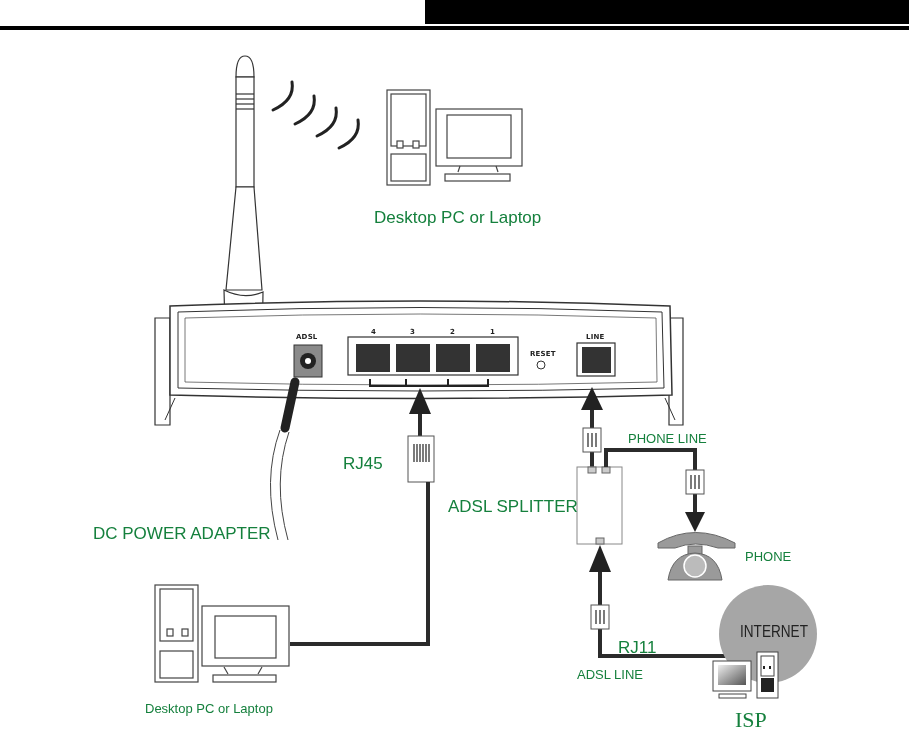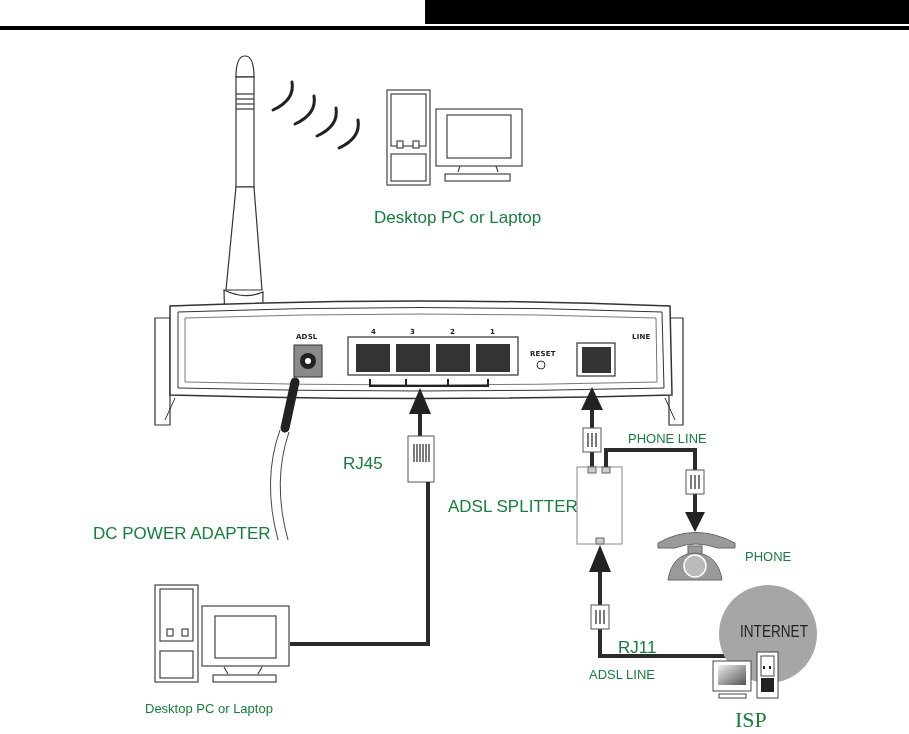--- a/index.html
+++ b/index.html
@@ -176,25 +176,25 @@
     <rect x="761" y="678" width="13" height="14" fill="#222"></rect>
   </g>
 </svg>
 
 <div class="tiny" style="left:296px;top:333px;">ADSL</div>
 <div class="tiny" style="left:371px;top:328px;">4</div>
 <div class="tiny" style="left:410px;top:328px;">3</div>
 <div class="tiny" style="left:450px;top:328px;">2</div>
 <div class="tiny" style="left:490px;top:328px;">1</div>
 <div class="tiny" style="left:530px;top:350px;">RESET</div>
-<div class="tiny" style="left:586px;top:333px;margin-left:46px;">LINE</div>
+<div class="tiny" style="left:586px;top:333px;">LINE</div>
 
 <div class="lbl l-lg" style="left:374px;top:208px;">Desktop PC or Laptop</div>
 <div class="lbl l-lg" style="left:343px;top:454px;">RJ45</div>
 <div class="lbl l-lg" style="left:93px;top:524px;">DC POWER ADAPTER</div>
 <div class="lbl l-lg" style="left:448px;top:497px;">ADSL SPLITTER</div>
 <div class="lbl l-md" style="left:628px;top:431px;">PHONE LINE</div>
 <div class="lbl l-md" style="left:745px;top:549px;">PHONE</div>
 <div class="lbl l-lg" style="left:618px;top:609px;margin-top:29px;">RJ11</div>
-<div class="lbl l-md" style="left:577px;top:667px;margin-left:12px;">ADSL LINE</div>
+<div class="lbl l-md" style="left:577px;top:667px;">ADSL LINE</div>
 <div class="inet" style="left:740px;top:623px;">INTERNET</div>
 <div class="lbl l-xl" style="left:735px;top:707px;font-family:Liberation Serif, serif;">ISP</div>
 <div class="lbl l-md" style="left:145px;top:701px;">Desktop PC or Laptop</div>
 
 </body></html>

